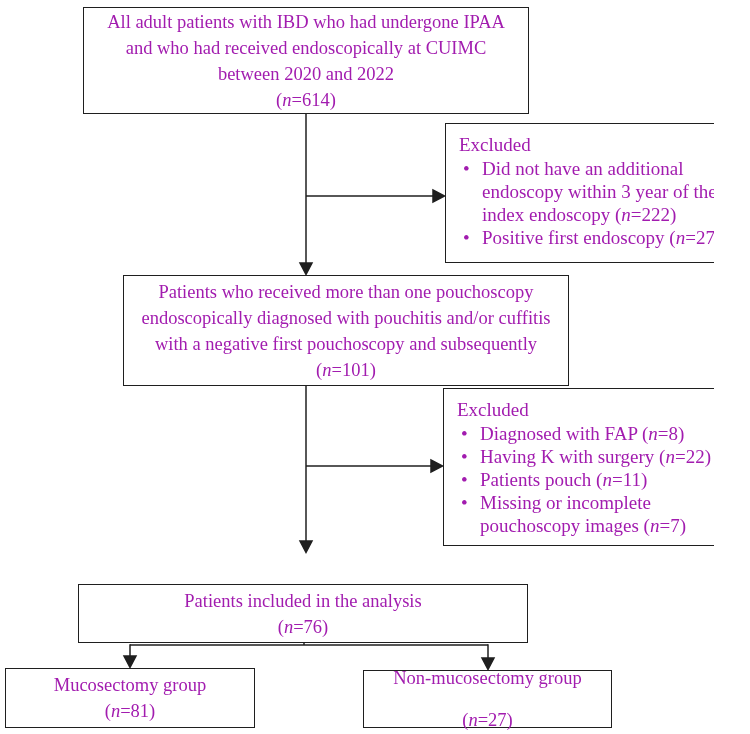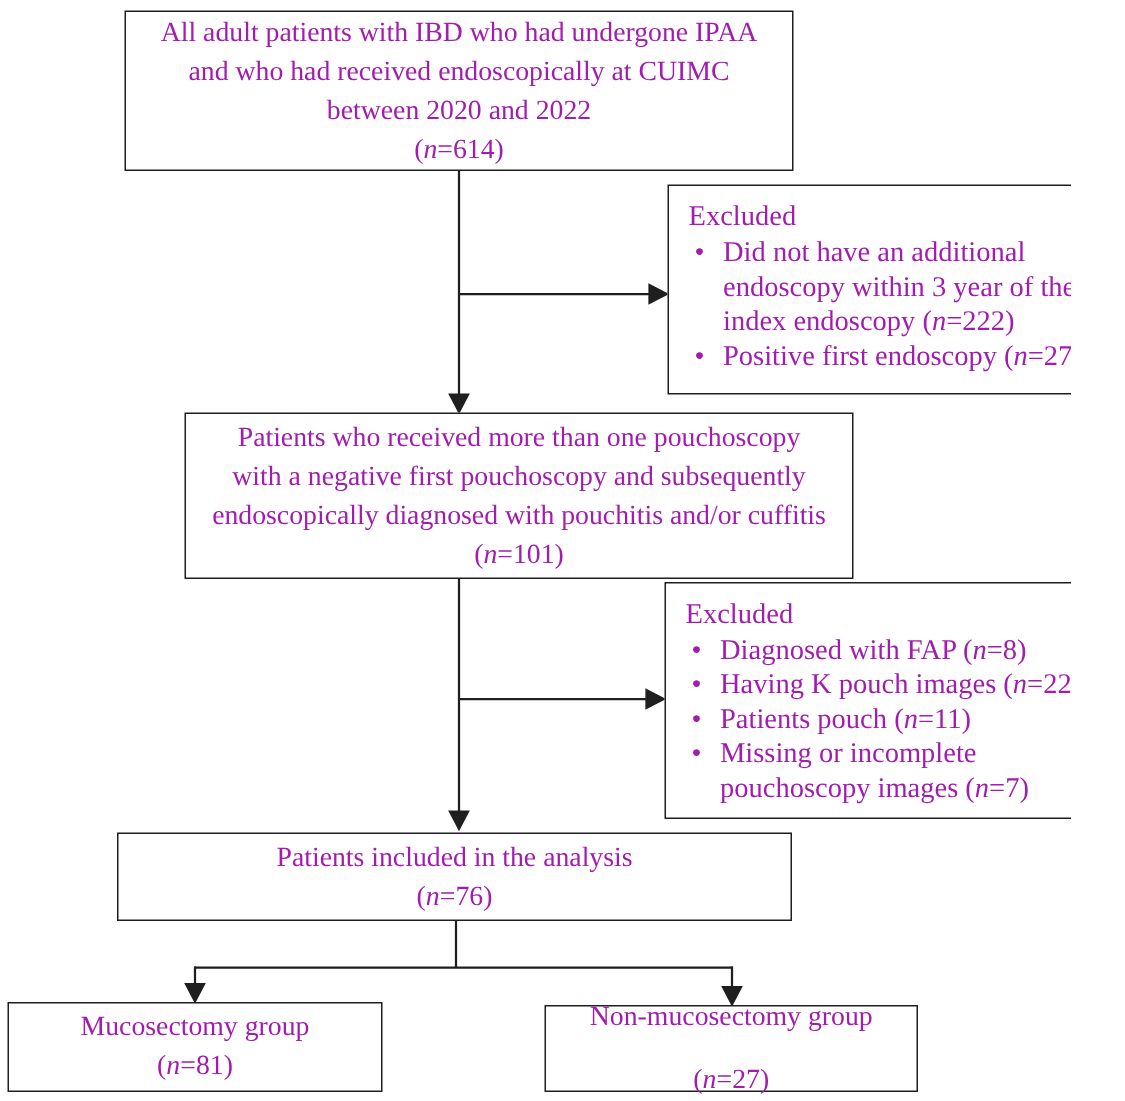--- a/index.html
+++ b/index.html
@@ -77,48 +77,48 @@
       </li>
       <li>
         <span class="bullet">•</span>
         <span class="li-text"><span>Positive first endoscopy</span><span> (</span><span class="it">n</span><span>=</span><span>27</span><span>)</span></span>
       </li>
     </ul>
   </div>
 
   <div class="box main" style="left:83px; top:275px; width:446px; height:111px;margin-left:40px;">
     <div>Patients who received more than one pouchoscopy</div>
+    <div>endoscopically diagnosed with pouchitis and/or cuffitis</div>
     <div>with a negative first pouchoscopy and subsequently</div>
-    <div>endoscopically diagnosed with pouchitis and/or cuffitis</div>
     <div class="nline"><span>(</span><span class="it">n</span><span>=</span><span>101</span><span>)</span></div>
   </div>
 
   <div class="box excl" style="left:443px; top:388px; width:304px; height:158px;">
     <div>Excluded</div>
     <ul class="excl-list">
       <li>
         <span class="bullet">•</span>
         <span class="li-text"><span>Diagnosed with FAP</span><span> (</span><span class="it">n</span><span>=</span><span>8</span><span>)</span></span>
       </li>
       <li>
         <span class="bullet">•</span>
-        <span class="li-text"><span>Having K pouch images</span><span> (</span><span class="it">n</span><span>=</span><span>22</span><span>)</span></span>
+        <span class="li-text"><span>Having K with surgery</span><span> (</span><span class="it">n</span><span>=</span><span>22</span><span>)</span></span>
       </li>
       <li>
         <span class="bullet">•</span>
         <span class="li-text"><span>Patients pouch</span><span> (</span><span class="it">n</span><span>=</span><span>11</span><span>)</span></span>
       </li>
       <li>
         <span class="bullet">•</span>
         <span class="li-text"><span>Missing or incomplete pouchoscopy images</span><span> (</span><span class="it">n</span><span>=</span><span>7</span><span>)</span></span>
       </li>
     </ul>
   </div>
 
-  <div class="box main" style="left:78px; top:555px; width:450px; height:59px;">
+  <div class="box main" style="left:78px; top:584px; width:450px; height:59px;">
     <div>Patients included in the analysis</div>
     <div class="nline"><span>(</span><span class="it">n</span><span>=</span><span>76</span><span>)</span></div>
   </div>
 
   <div class="box main" style="left:5px; top:668px; width:250px; height:60px;">
     <div>Mucosectomy group</div>
     <div class="nline"><span>(</span><span class="it">n</span><span>=</span><span>81</span><span>)</span></div>
   </div>
 
   <div class="box main" style="left:363px; top:670px; width:249px; height:58px;gap:16px;">

